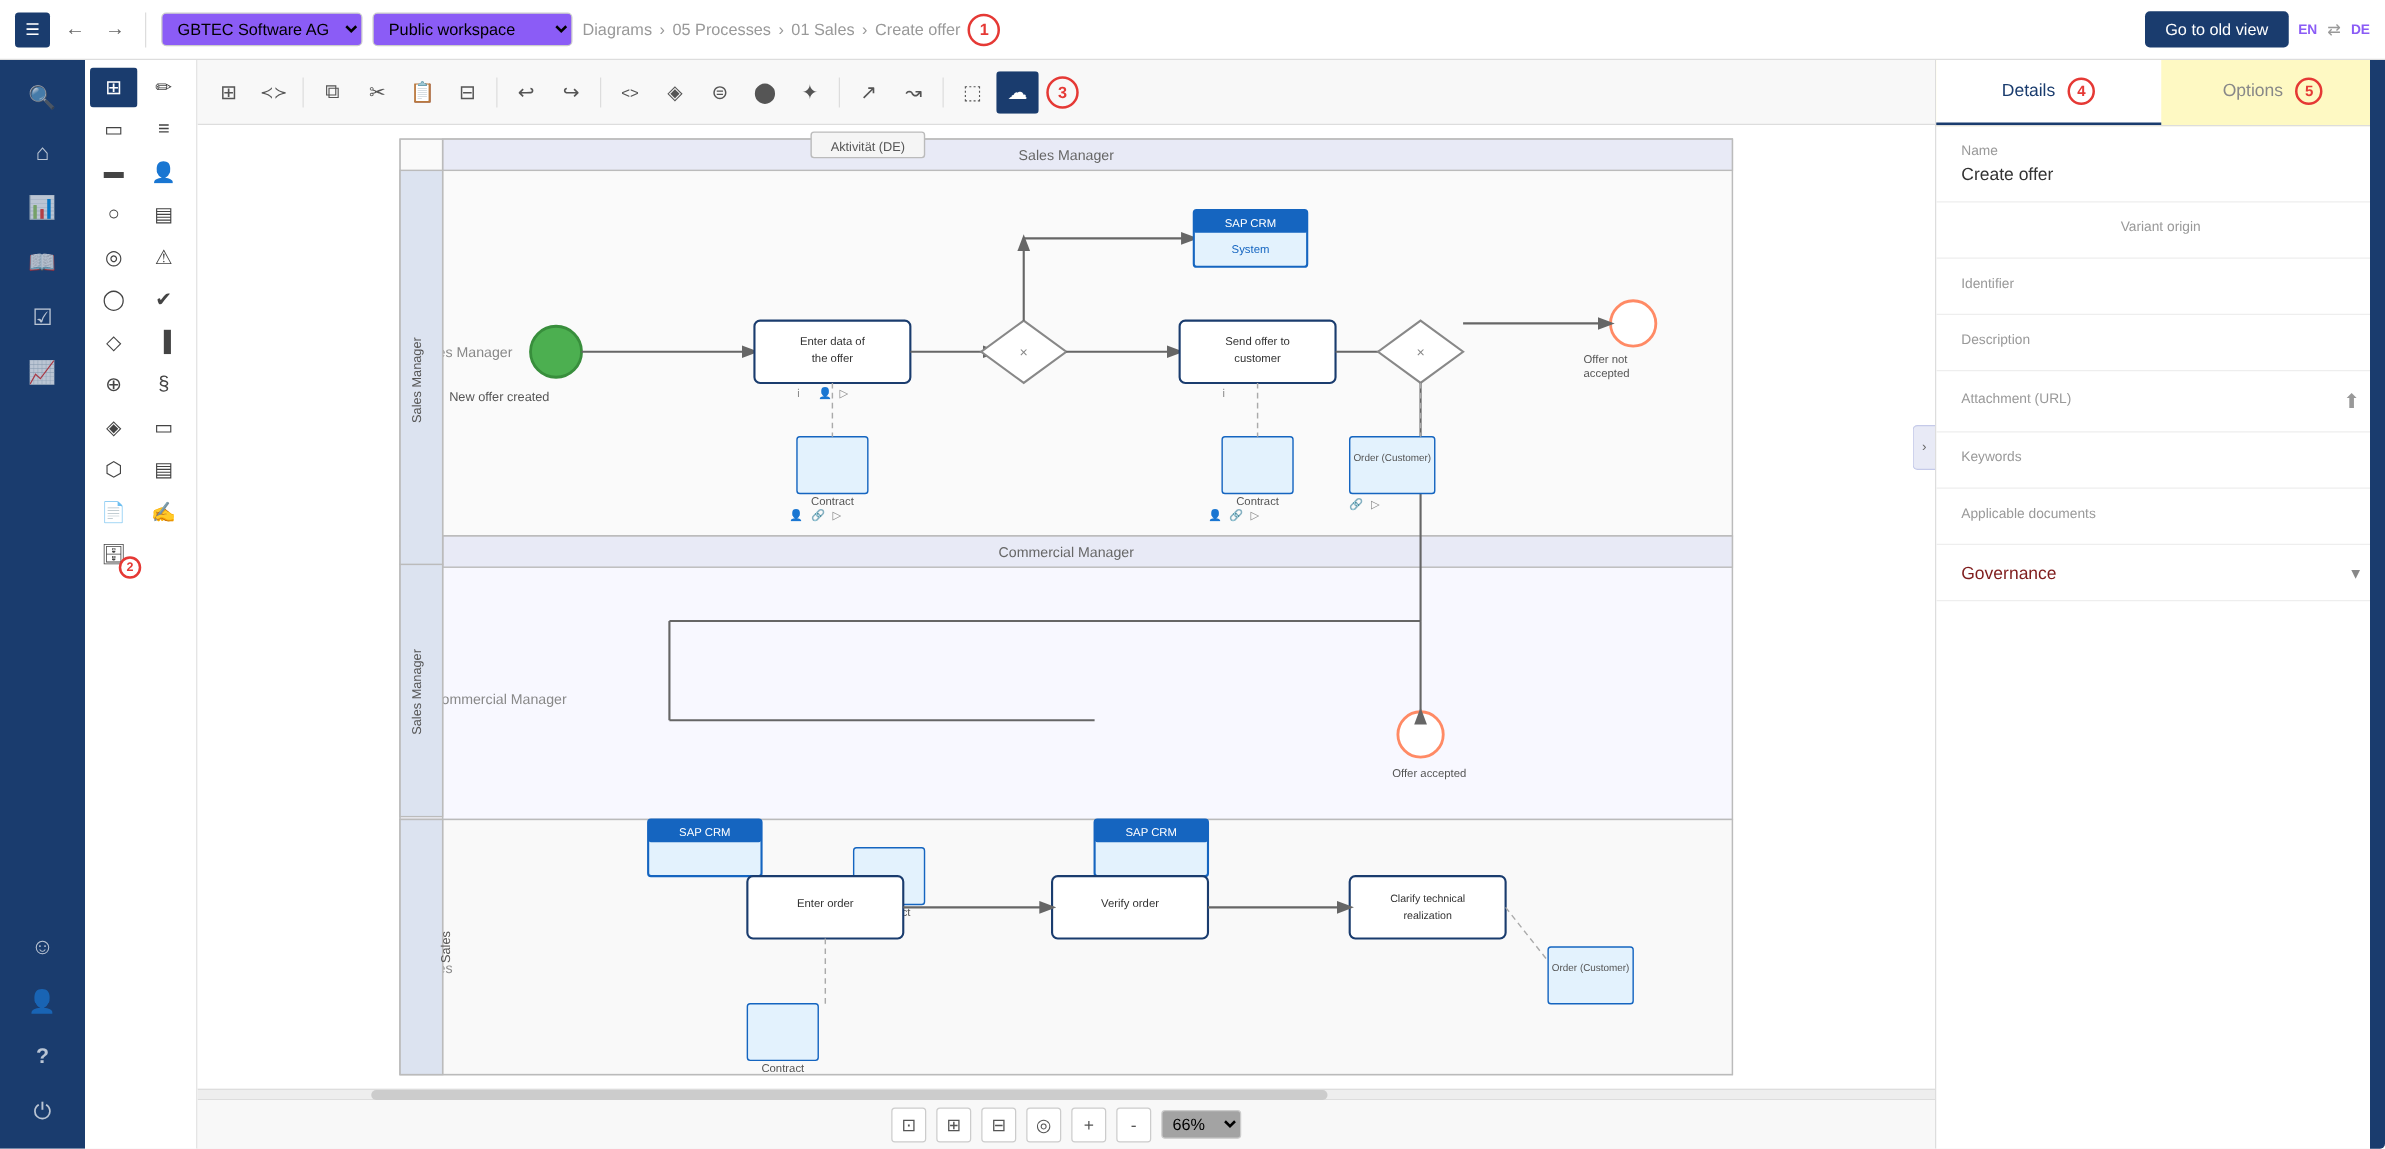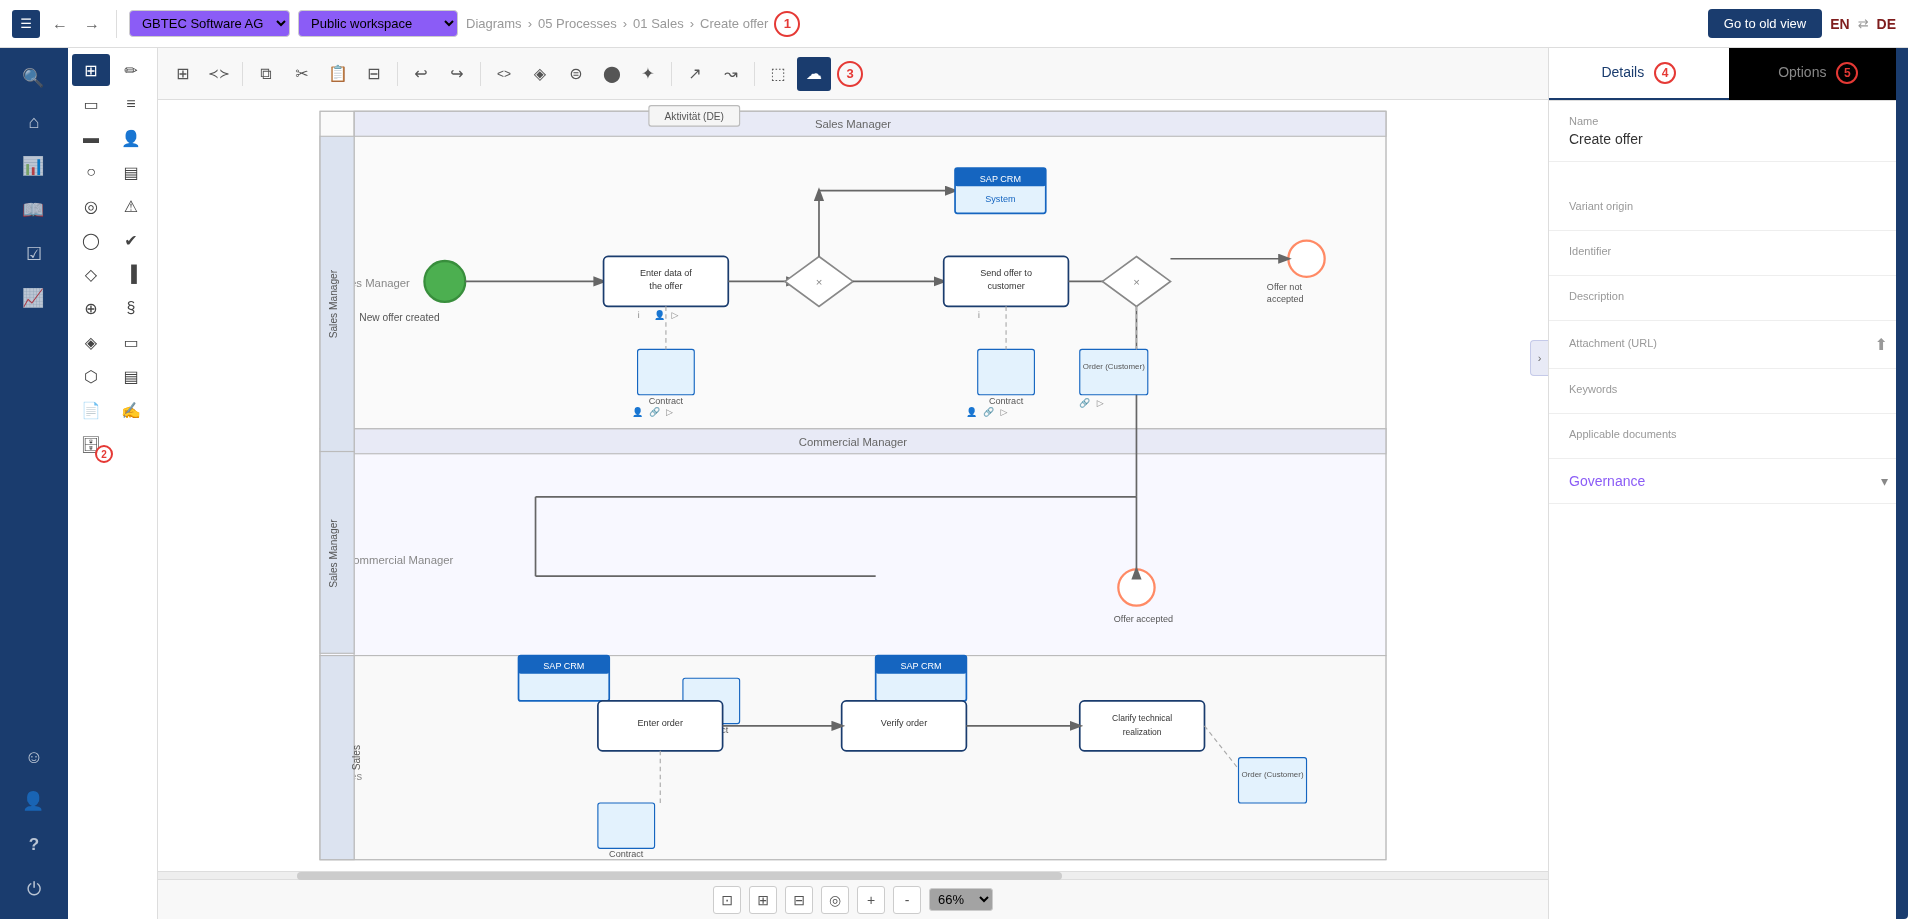--- a/index.html
+++ b/index.html
@@ -25,21 +25,21 @@
     .breadcrumb span { color: #999; }
     .breadcrumb-link { color: #666; cursor: pointer; }
     .breadcrumb-active { color: #1565c0; font-weight: 500; cursor: pointer; }
     .badge-circle {
       width: 26px; height: 26px; border-radius: 50%; border: 2px solid #e53935;
       color: #e53935; font-weight: bold; font-size: 13px;
       display: flex; align-items: center; justify-content: center;
     }
     .topbar-right { display: flex; align-items: center; gap: 8px; margin-left: auto; }
     .btn-old-view { background: #1a3c6e; color: #fff; border: none; border-radius: 4px; padding: 7px 16px; font-size: 13px; cursor: pointer; white-space: nowrap; }
-    .lang-btn { background: none; border: none; cursor: pointer; font-size: 14px; font-weight: 600; color: #7f1d1d; }
+    .lang-btn { background: none; border: none; cursor: pointer; font-size: 11px; font-weight: 600; color: #8b5cf6; }
     .lang-sep { color: #999; }
 
     
     .main-layout { display: flex; flex: 1; overflow: hidden; }
 
     
     .left-sidebar {
       width: 68px;
       background: #1a3c6e;
       display: flex;
@@ -147,46 +147,46 @@
       width: 360px;
       background: #fff;
       border-left: 1px solid #ddd;
       display: flex;
       flex-direction: column;
       flex-shrink: 0;
     }
     .right-panel-tabs {
       display: flex;
       border-bottom: 1px solid #ddd;
-      background: #000000;
+      background: #fef9c3;
       align-items: flex-end;
     }
     .right-tab {
       flex: 1;
       padding: 14px 0;
       text-align: center;
       cursor: pointer;
       font-size: 14px;
       color: #888;
       border-bottom: 2px solid transparent;
     }
     .right-tab.active { color: #1a3c6e; border-bottom: 2px solid #1a3c6e; font-weight: 500; background: #fff; }
 
     .right-panel-body { flex: 1; overflow-y: auto; padding: 0; }
     .field-section { border-bottom: 1px solid #eee; padding: 14px 20px; }
     .field-label { font-size: 11px; color: #999; margin-bottom: 4px; text-transform: none; }
     .field-value { font-size: 14px; color: #333; font-weight: 400; }
-    .field-row { display: flex; align-items: center; justify-content: flex-start; margin-top: 24px; }
+    .field-row { display: flex; align-items: center; justify-content: center; }
 
     .governance-section {
       border-bottom: 1px solid #eee;
       padding: 14px 20px;
     }
     .governance-header { display: flex; align-items: center; justify-content: space-between; cursor: pointer; }
-    .governance-title { font-size: 14px; color: #8b5cf6; font-weight: 500; }
+    .governance-title { font-size: 14px; color: #7f1d1d; font-weight: 500; }
 
     
     .annotation-circle {
       display: inline-flex; align-items: center; justify-content: center;
       width: 24px; height: 24px; border-radius: 50%;
       border: 2px solid #e53935;
       color: #e53935;
       font-weight: bold;
       font-size: 12px;
     }

